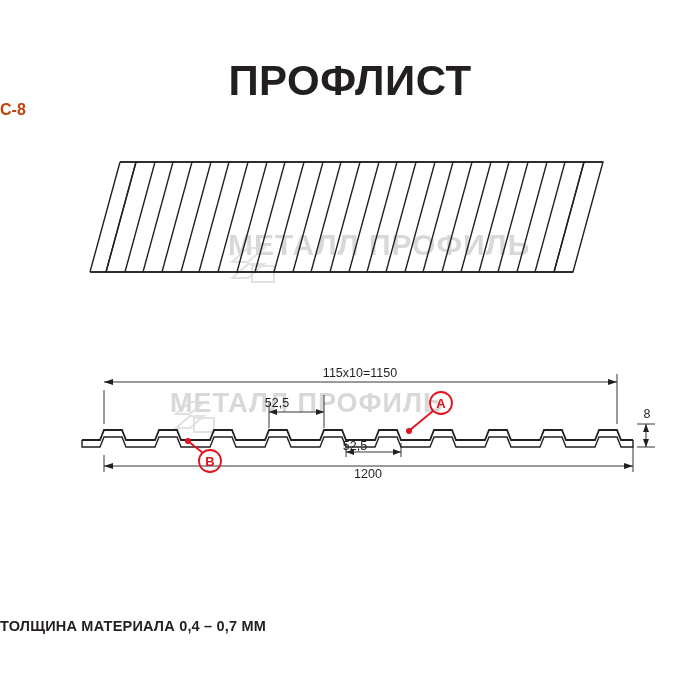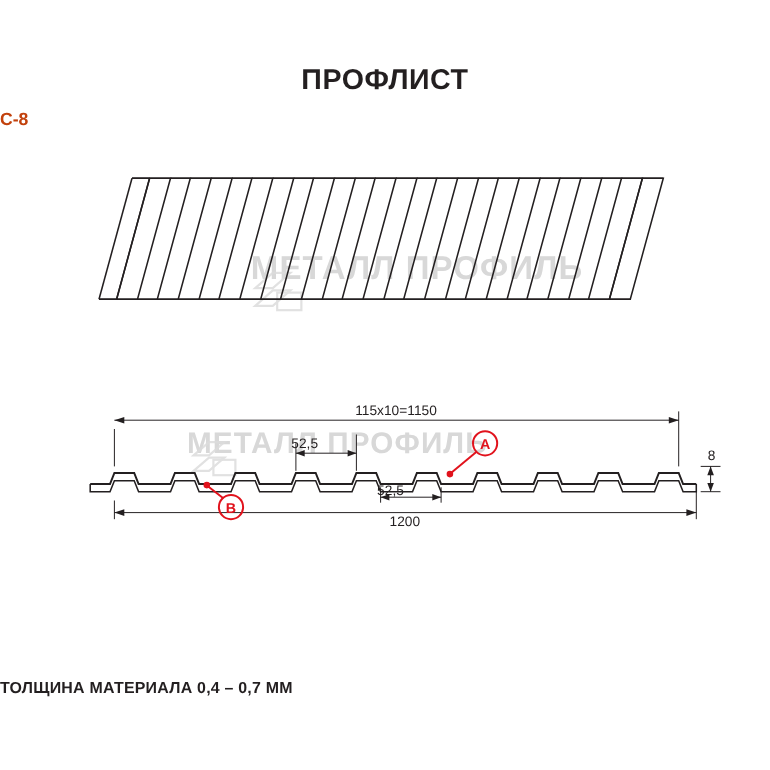--- a/index.html
+++ b/index.html
@@ -18,21 +18,21 @@
   .page {
     position: absolute;
     inset: 0;
   }
   .title {
     position: absolute;
     top: 57px;
     left: 0;
     width: 700px;
     text-align: center;
-    font-size: 26px;
+    font-size: 42px;
     font-weight: bold;
     letter-spacing: 0.5px;
     color: #231f20;
   }
   .subtitle {
     position: absolute;
     top: 101px;
     left: 0;
     width: 700px;
     text-align: left;

